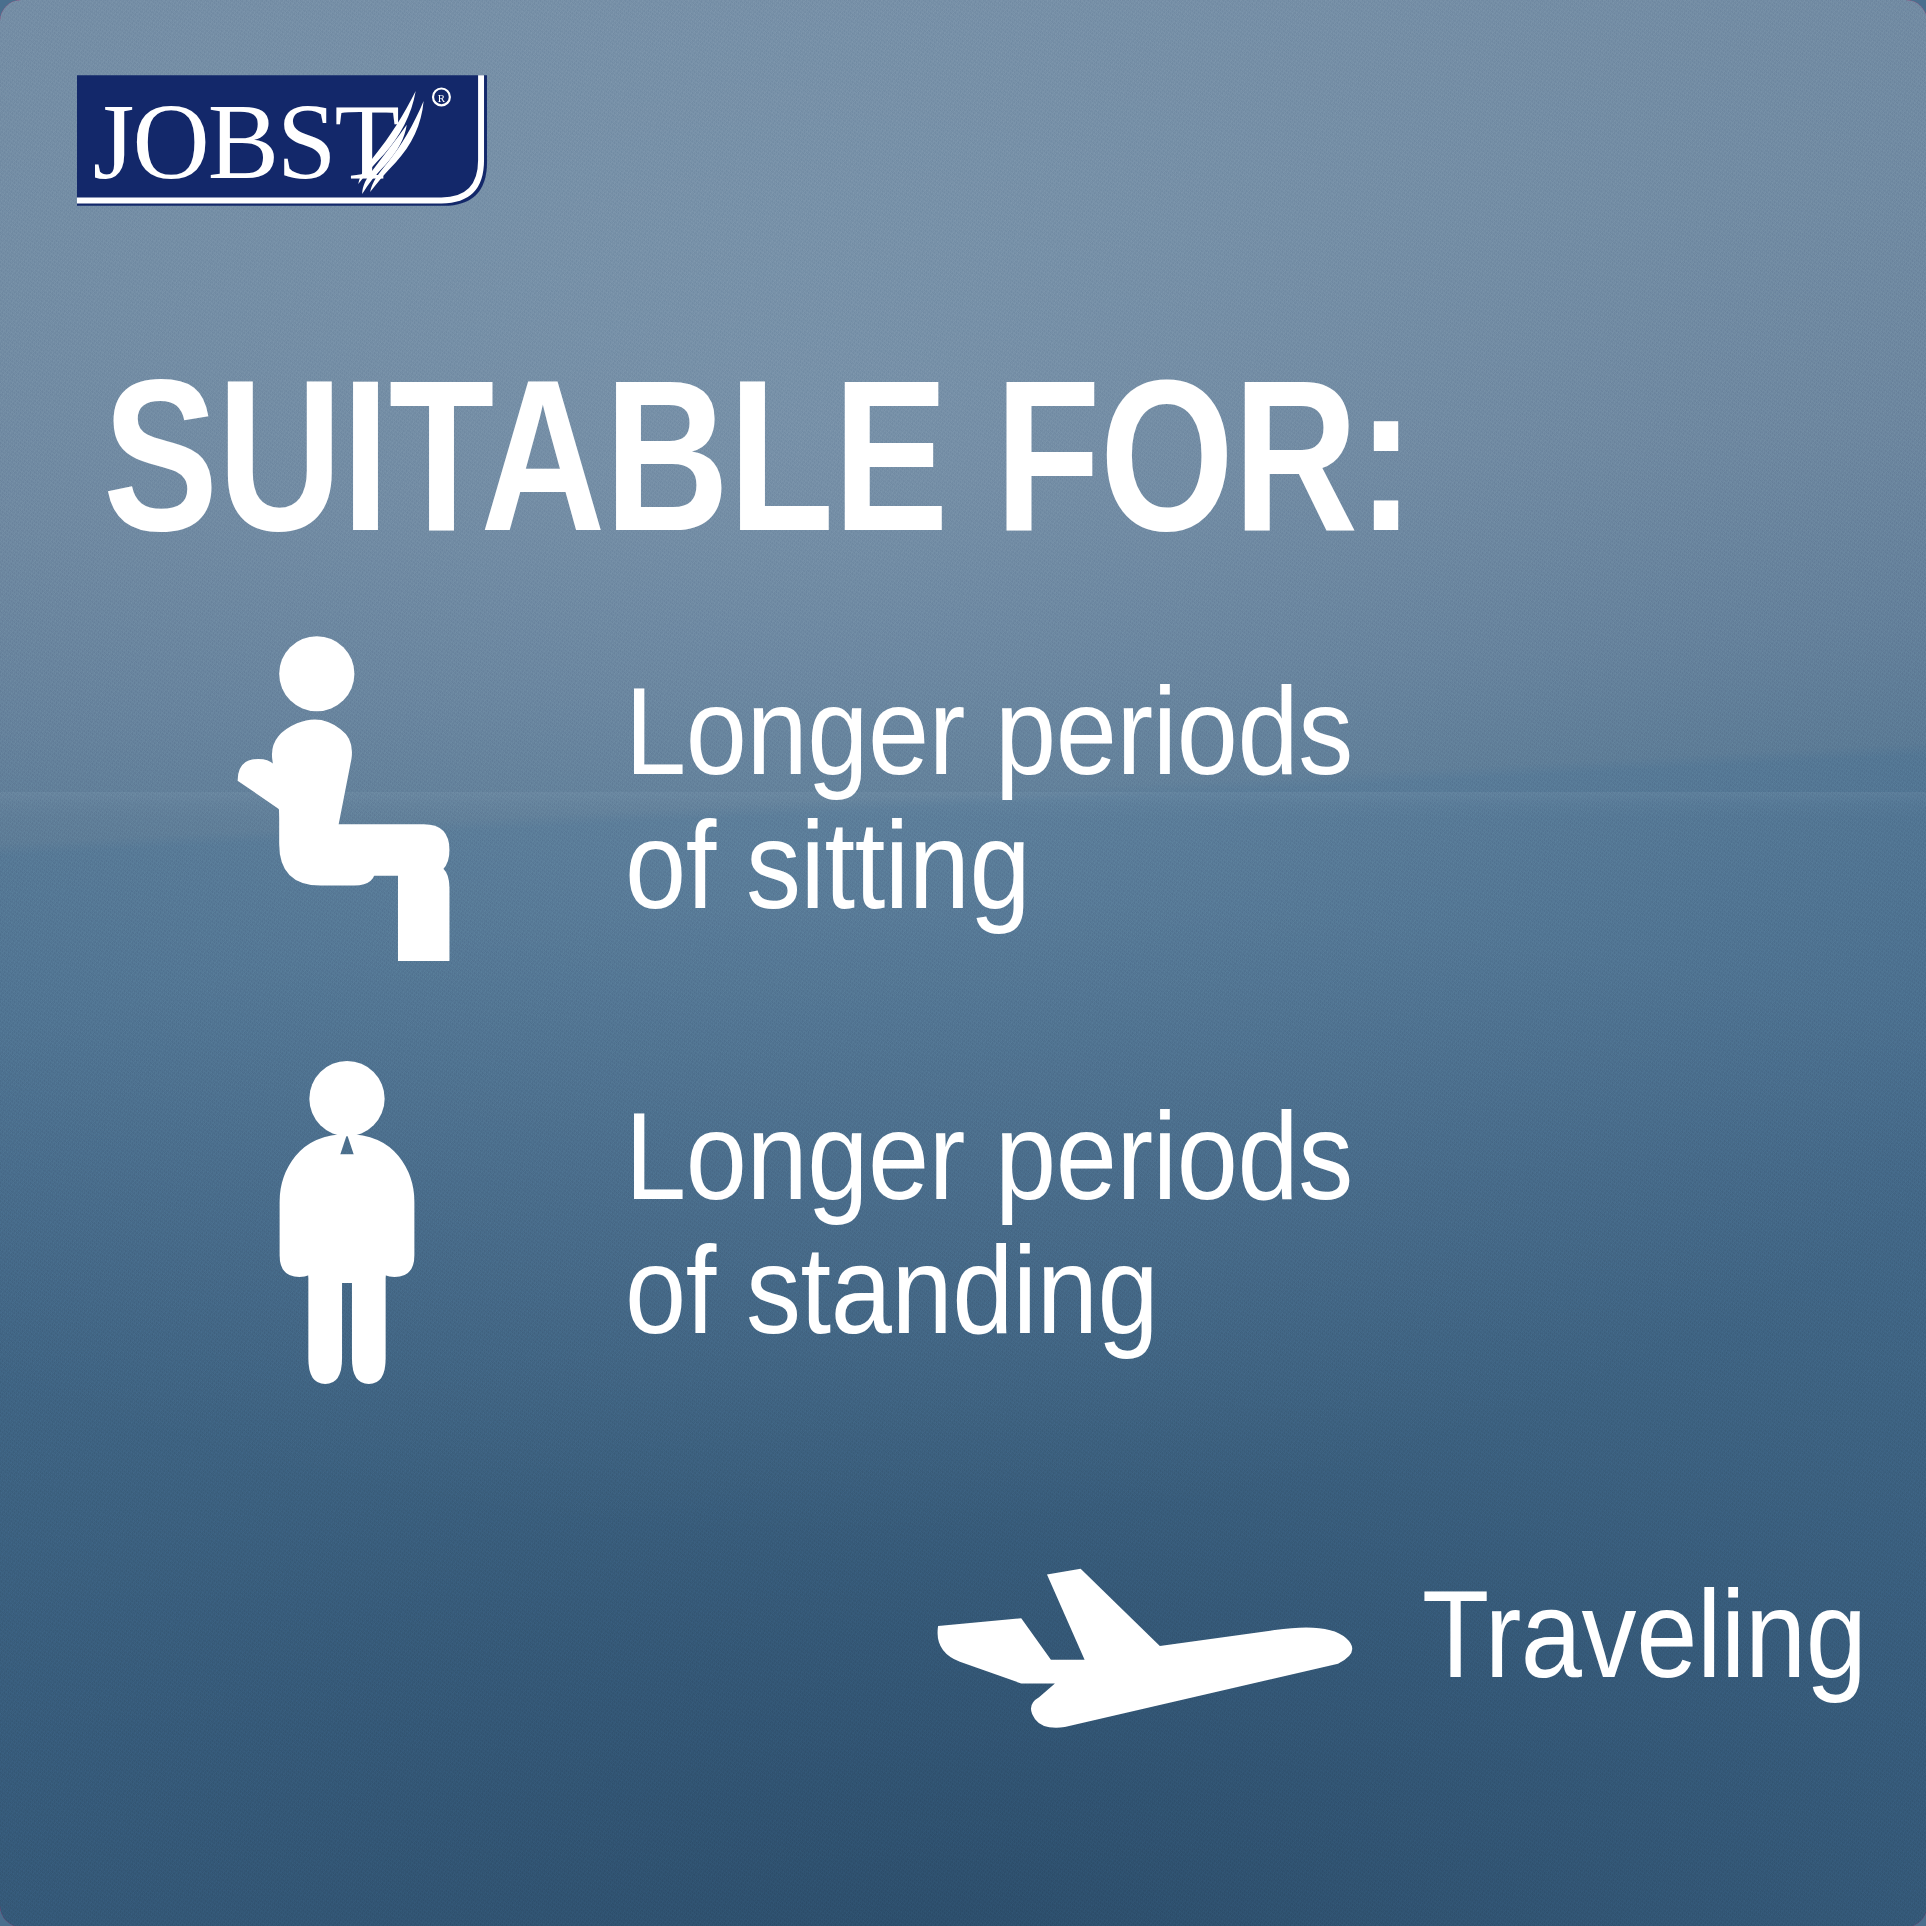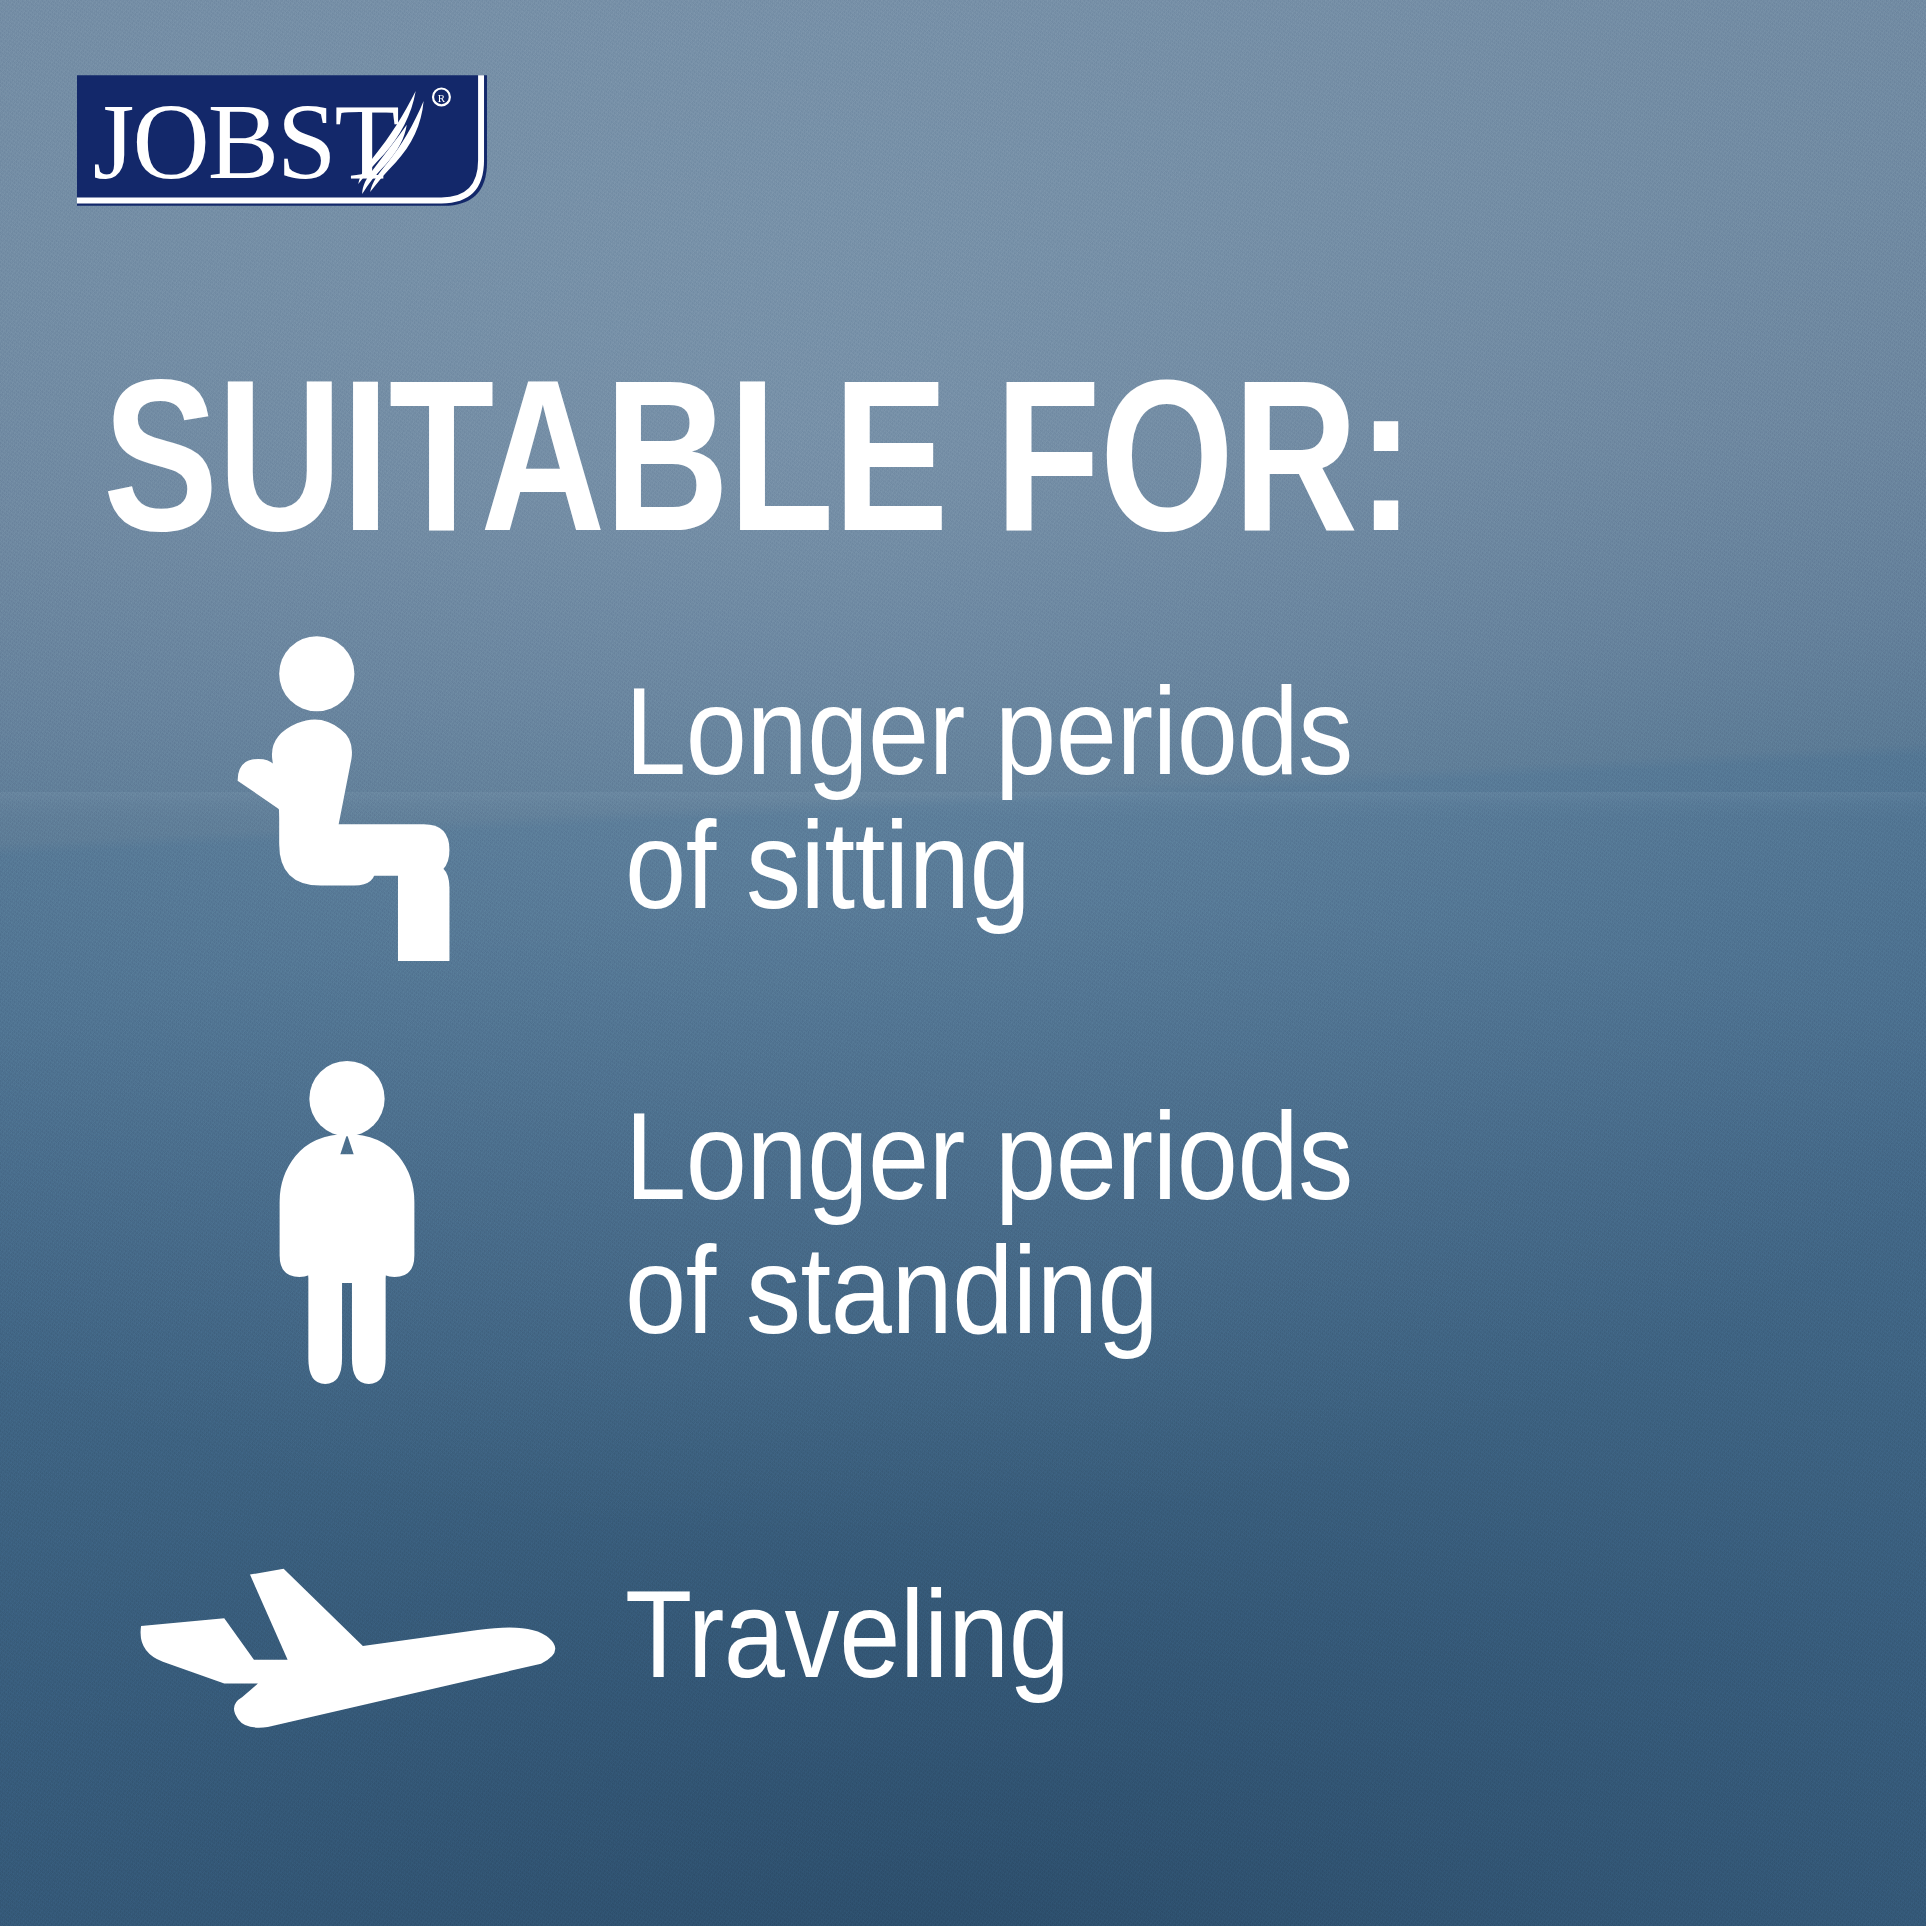--- a/index.html
+++ b/index.html
@@ -7,20 +7,21 @@
     padding: 0;
     background: #4a6f8e;
   }
   #stage {
     position: relative;
     width: 1927px;
     height: 1927px;
     overflow: hidden;
     font-family: "Liberation Sans", sans-serif;
     background: #be185d;
+    border-radius: 21px;
   }
   
   .bg-base {
     position: absolute;
     inset: 0;
     background:
       linear-gradient(177deg,
         #7089a1 0%,
         #6d879f 14%,
         #68829b 26%,
@@ -123,21 +124,21 @@
     line-height: 1.07;
     font-weight: 400;
     letter-spacing: -0.5px;
     transform: scaleX(0.88);
     transform-origin: left center;
     white-space: pre-line;
   }
 
   #row-sitting   { top: 634px;  height: 327px; }
   #row-standing  { top: 1059px; height: 327px; }
-  #row-traveling { top: 1515px; height: 238px; }
+  #row-traveling { top: 1515px; height: 238px; justify-content: flex-end; }
 
   #row-sitting .icon-cell  { width: 693px; }
   #row-standing .icon-cell { width: 693px; }
   #row-traveling .icon-cell{ width: 693px; }
 
   #row-sitting .row-label,
   #row-standing .row-label { margin-left: -77px; }
   #row-traveling .row-label { margin-left: -77px; }
 </style>
 </head>

